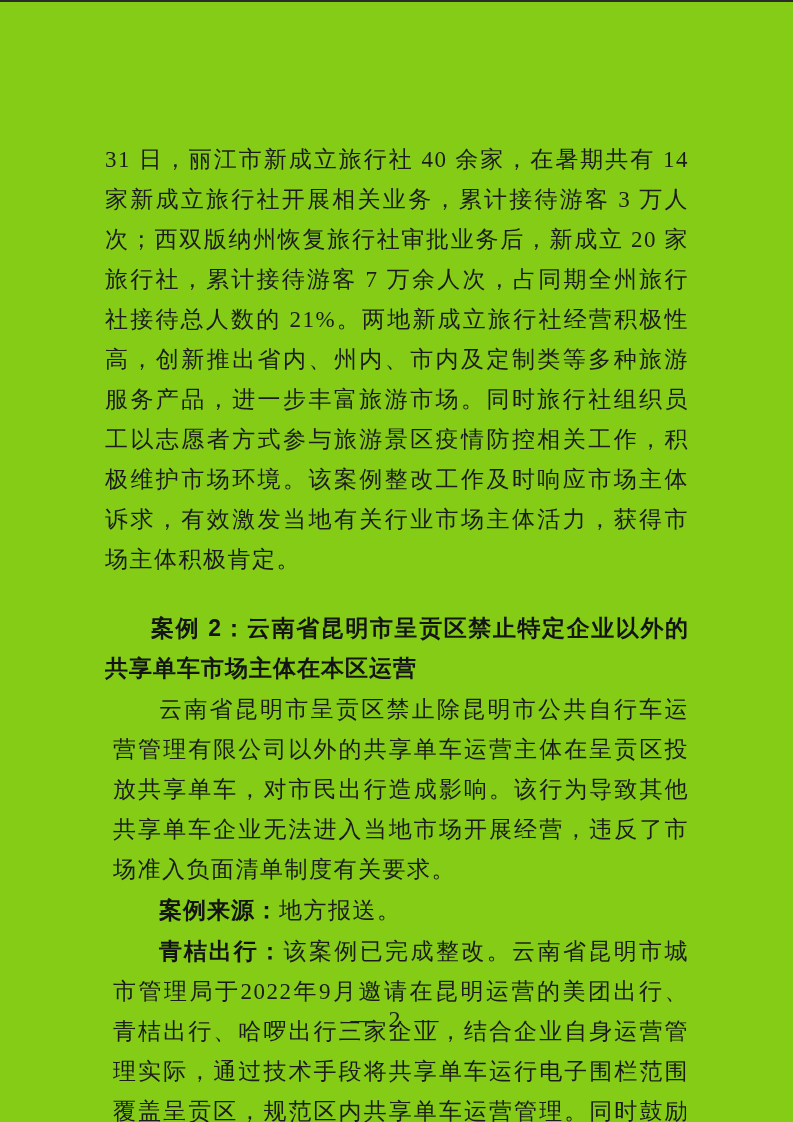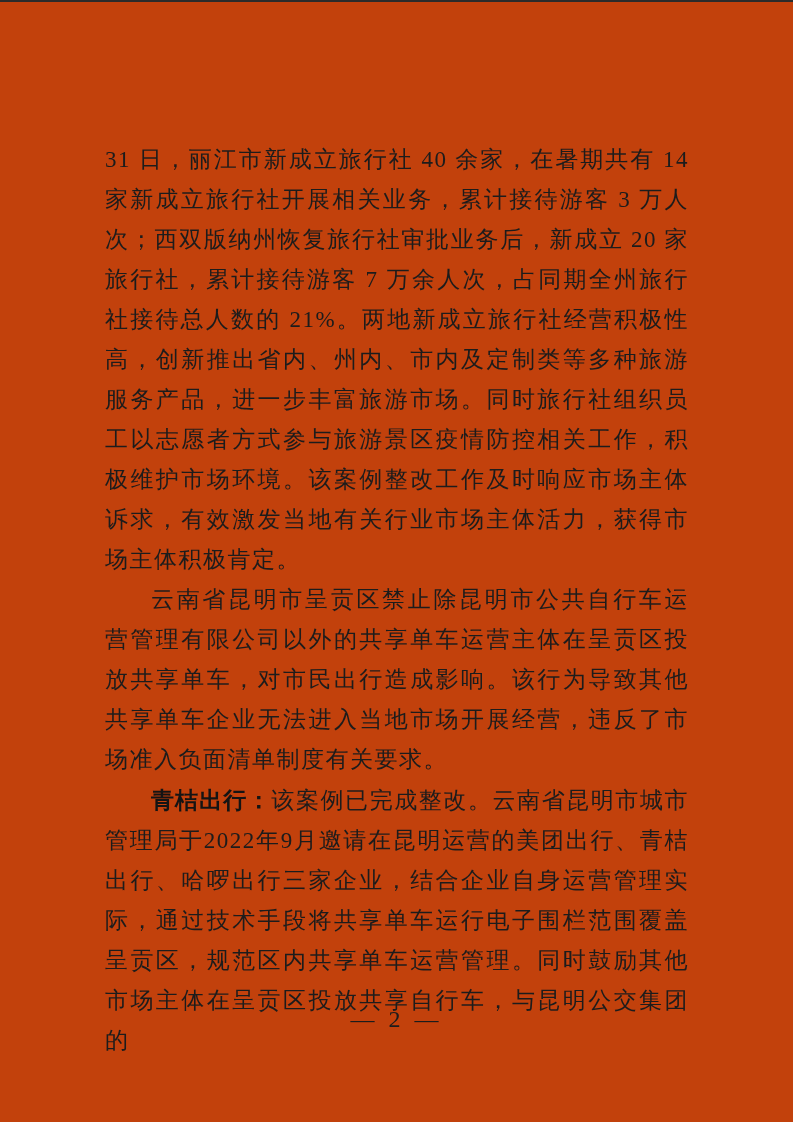--- a/index.html
+++ b/index.html
@@ -4,21 +4,21 @@
   <style>
     html, body {
       margin: 0;
       padding: 0;
       background: #ffffff;
     }
     .page {
       position: relative;
       width: 793px;
       height: 1122px;
-      background: #c2410c;
+      background: #84cc16;
       overflow: hidden;
       border-top: 2px solid #2b2b2b;
       font-family: "Liberation Serif", "DejaVu Serif", serif;
       color: #1c1c1c;
       box-sizing: border-box;
     }
     .content {
       position: absolute;
       left: 105px;
       top: 138px;
@@ -27,20 +27,21 @@
       line-height: 40px;
       text-align: justify;
       letter-spacing: 1.5px;
     }
     .para {
       margin: 0;
       text-indent: 0;
     }
     .para.indent {
       text-indent: 2em;
+      margin-left: 8px;
     }
     .case-heading {
       margin: 28px 0 2px 0;
       text-indent: 2em;
       font-weight: bold;
       font-family: "Liberation Sans", "DejaVu Sans", sans-serif;
       color: #141414;
       letter-spacing: 1px;
       line-height: 40px;
       font-size: 23px;
@@ -65,22 +66,24 @@
     }
   </style>
 </head>
 <body>
 
 <div class="page">
   <div class="content">
 
     <p class="para">31 日，丽江市新成立旅行社 40 余家，在暑期共有 14 家新成立旅行社开展相关业务，累计接待游客 3 万人次；西双版纳州恢复旅行社审批业务后，新成立 20 家旅行社，累计接待游客 7 万余人次，占同期全州旅行社接待总人数的 21%。两地新成立旅行社经营积极性高，创新推出省内、州内、市内及定制类等多种旅游服务产品，进一步丰富旅游市场。同时旅行社组织员工以志愿者方式参与旅游景区疫情防控相关工作，积极维护市场环境。该案例整改工作及时响应市场主体诉求，有效激发当地有关行业市场主体活力，获得市场主体积极肯定。</p>
 
+    <p class="case-heading">案例 2：云南省昆明市呈贡区禁止特定企业以外的共享单车市场主体在本区运营</p>
 
     <p class="para indent">云南省昆明市呈贡区禁止除昆明市公共自行车运营管理有限公司以外的共享单车运营主体在呈贡区投放共享单车，对市民出行造成影响。该行为导致其他共享单车企业无法进入当地市场开展经营，违反了市场准入负面清单制度有关要求。</p>
 
+    <p class="para indent"><span class="inline-label">案例来源：</span><span>地方报送。</span></p>
 
     <p class="para indent"><span class="inline-label">青桔出行：</span><span>该案例已完成整改。云南省昆明市城市管理局于2022年9月邀请在昆明运营的美团出行、青桔出行、哈啰出行三家企业，结合企业自身运营管理实际，通过技术手段将共享单车运行电子围栏范围覆盖呈贡区，规范区内共享单车运营管理。同时鼓励其他市场主体在呈贡区投放共享自行车，与昆明公交集团的</span></p>
 
   </div>
 
   <div class="page-footer">— 2 —</div>
 </div>
 
 </body></html>

